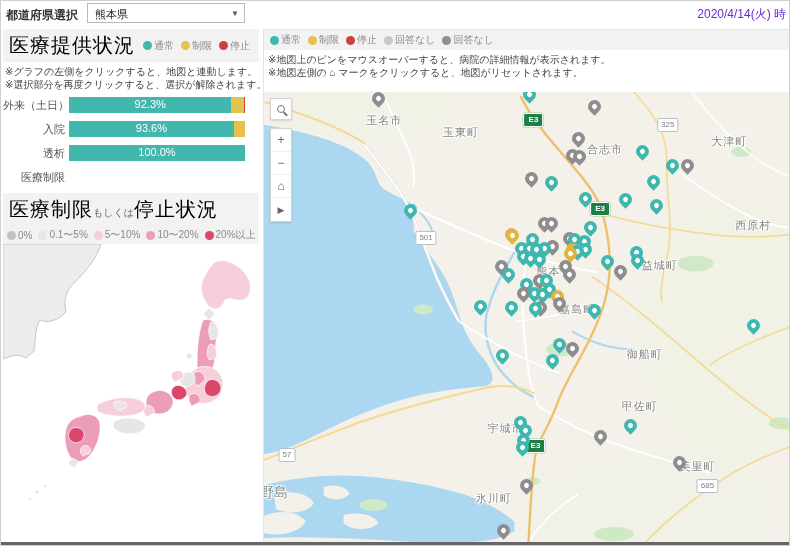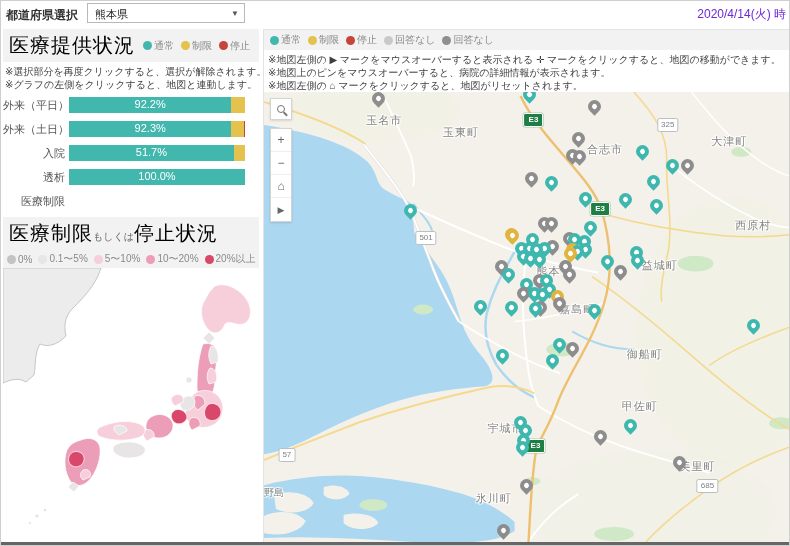--- a/index.html
+++ b/index.html
@@ -44,21 +44,21 @@
 
   
   .right-col{position:absolute;left:262px;top:28px;width:527px;height:517px;border:1px solid #e3e3e3;border-bottom:none;}
   .right-col .notes-block{padding:3px 4px 0 4px;height:41px;}
 
   
   .gmap{position:relative;width:100%;height:450px;margin-top:1px;background:var(--land);overflow:hidden;}
   .gmap > svg{position:absolute;left:0;top:0;width:100%;height:100%;}
   .maplabel{position:absolute;transform:translate(-50%,-50%);font-size:11px;color:#858585;letter-spacing:1px;white-space:nowrap;
     text-shadow:1px 1px 0 #fff,-1px -1px 0 #fff,1px -1px 0 #fff,-1px 1px 0 #fff;}
-  .maplabel.small{font-size:10px;letter-spacing:0;}
+  .maplabel.small{font-size:14px;letter-spacing:0;}
   .badge{position:absolute;transform:translate(-50%,-50%);font-size:8px;line-height:1;border-radius:2px;white-space:nowrap;}
   .badge.hw{background:var(--badge-green);color:#fff;font-weight:bold;padding:2px 4px;border:1px solid #fff;box-shadow:0 0 0 0.5px #9ec9a8;}
   .badge.rt{background:#fff;color:#7d8288;padding:2px 3px;border:1px solid #babfc4;}
   .pin{position:absolute;width:13px;height:13px;border-radius:50% 50% 50% 0;transform:rotate(-45deg);cursor:pointer;}
   .pin::after{content:"";position:absolute;left:4px;top:4px;width:5px;height:5px;border-radius:50%;background:#fff;}
 
   
   .ctl-search{position:absolute;left:6px;top:6px;width:22px;height:22px;background:#fff;border:1px solid #d4d4d4;box-shadow:0 1px 2px rgba(0,0,0,.12);display:flex;align-items:center;justify-content:center;cursor:pointer;z-index:900;}
   .mag{position:relative;width:8px;height:8px;border:1.5px solid #777;border-radius:50%;}
   .mag::after{content:"";position:absolute;width:5px;height:1.5px;background:#777;right:-4px;bottom:-2px;transform:rotate(45deg);}
@@ -97,47 +97,39 @@
               <i class="dot" style="background: rgb(228, 194, 77);"></i>
               <span>制限</span>
             </span>
             <span class="li">
               <i class="dot" style="background: rgb(198, 69, 58);"></i>
               <span>停止</span>
             </span>
           </span>
       </div>
       <div class="notes-block" id="notes-provision">
+          <div class="note">※グラフの左側をクリックすると、地図と連動します。</div>
           <div class="note">※選択部分を再度クリックすると、選択が解除されます。</div>
-          <div class="note">※グラフの左側をクリックすると、地図と連動します。</div>
         </div>
       <div class="bars" id="bars">
-          <div class="bar-row">
-            <span class="bar-label">外来（平日）</span>
-            <span class="bar-track">
-              <span class="seg" style="width: 92.2%; background: rgb(65, 183, 174);"></span>
-              <span class="seg" style="width: 7.8%; background: rgb(228, 194, 77);"></span>
-              <span class="bar-val" style="left: 46.1%;">92.2%</span>
-            </span>
-          </div>
           <div class="bar-row">
             <span class="bar-label">外来（土日）</span>
             <span class="bar-track">
               <span class="seg" style="width: 92.3%; background: rgb(65, 183, 174);"></span>
               <span class="seg" style="width: 6.9%; background: rgb(228, 194, 77);"></span>
               <span class="seg" style="width: 0.8%; background: rgb(198, 69, 58);"></span>
               <span class="bar-val" style="left: 46.15%;">92.3%</span>
             </span>
           </div>
           <div class="bar-row">
             <span class="bar-label">入院</span>
             <span class="bar-track">
               <span class="seg" style="width: 93.6%; background: rgb(65, 183, 174);"></span>
               <span class="seg" style="width: 6.4%; background: rgb(228, 194, 77);"></span>
-              <span class="bar-val" style="left: 46.8%;">51.7%</span>
+              <span class="bar-val" style="left: 46.8%;">93.6%</span>
             </span>
           </div>
           <div class="bar-row">
             <span class="bar-label">透析</span>
             <span class="bar-track">
               <span class="seg" style="width: 100%; background: rgb(65, 183, 174);"></span>
               <span class="bar-val" style="left: 50%;">100.0%</span>
             </span>
           </div>
           <div class="bar-row">
@@ -236,21 +228,20 @@
             <i class="dot" style="background: rgb(201, 201, 201);"></i>
             <span>回答なし</span>
           </span>
           <span class="li">
             <i class="dot" style="background: rgb(143, 143, 143);"></i>
             <span>回答なし</span>
           </span>
         </span>
     </div>
     <div class="notes-block" id="notes-detail">
-        <div class="note">※地図左側の ▶ マークをマウスオーバーすると表示される ✛ マークをクリックすると、地図の移動ができます。</div>
         <div class="note">※地図上のピンをマウスオーバーすると、病院の詳細情報が表示されます。</div>
         <div class="note">※地図左側の ⌂ マークをクリックすると、地図がリセットされます。</div>
       </div>
 
     <div class="gmap">
       <svg viewBox="0 0 528 451" preserveAspectRatio="none">
 
         <ellipse cx="470" cy="240" rx="95" ry="135" fill="#eef1e3" opacity="0.6"></ellipse>
         <ellipse cx="390" cy="420" rx="125" ry="60" fill="#eef1e3" opacity="0.5"></ellipse>
         <ellipse cx="110" cy="18" rx="85" ry="32" fill="#eef1e3" opacity="0.45"></ellipse>

